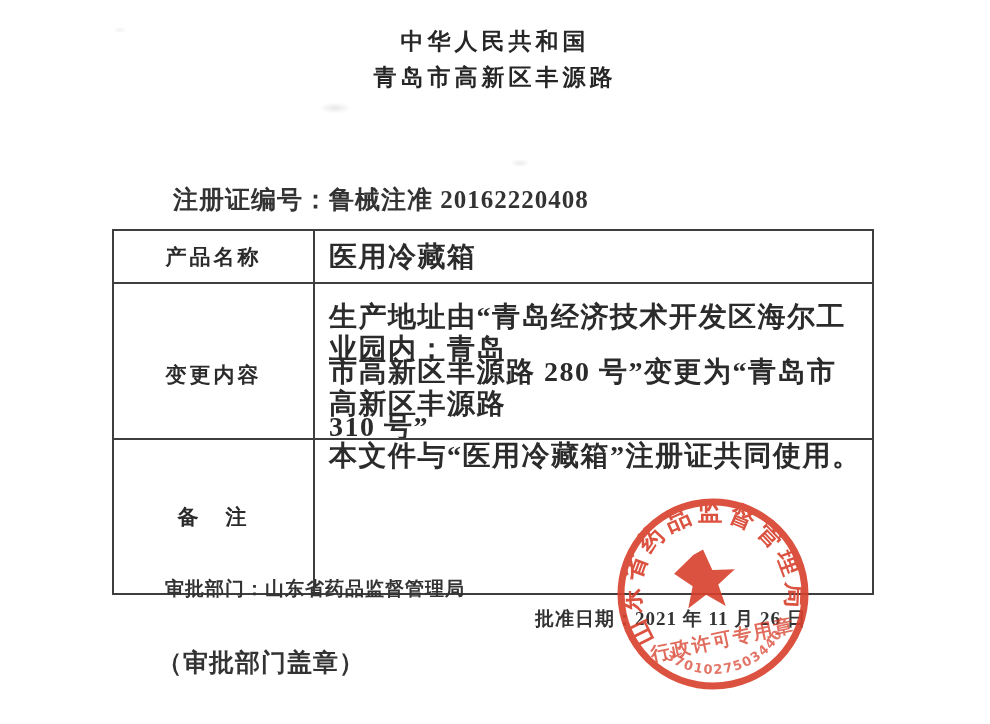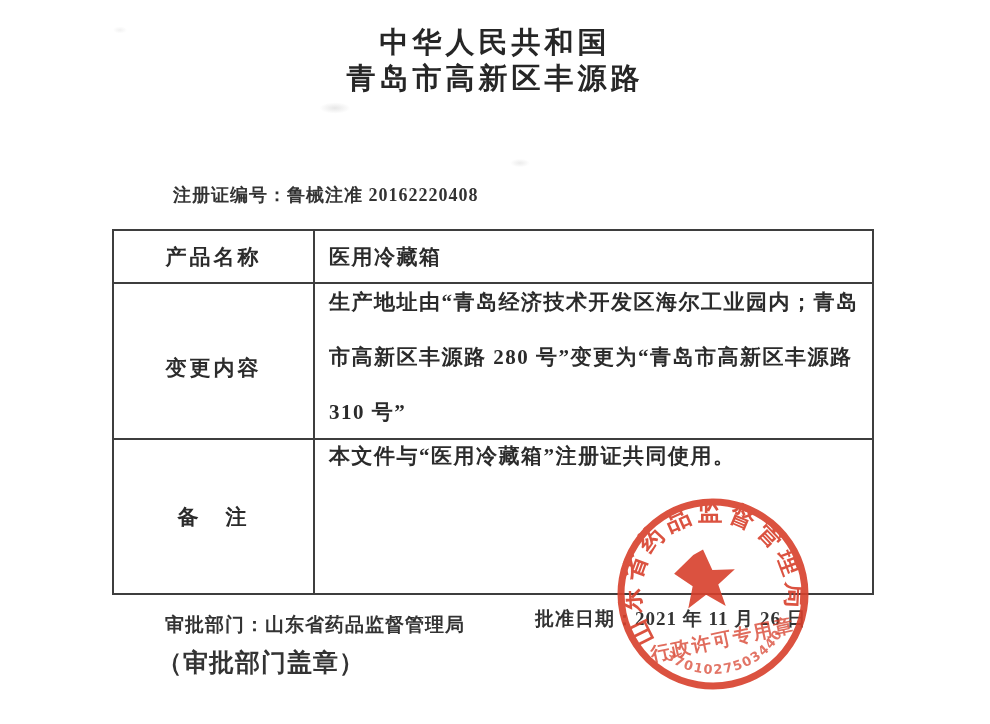--- a/index.html
+++ b/index.html
@@ -16,49 +16,49 @@
   
   .scan-noise{
     position:absolute;inset:0;pointer-events:none;
     background:
       radial-gradient(ellipse 22px 8px at 335px 108px, rgba(120,120,120,.18), transparent 70%),
       radial-gradient(ellipse 14px 6px at 520px 163px, rgba(120,120,120,.14), transparent 70%),
       radial-gradient(ellipse 10px 5px at 120px 30px, rgba(120,120,120,.10), transparent 70%);
   }
   .title{
     position:absolute;top:24px;left:0;width:100%;
-    text-align:center;font-weight:bold;font-size:29px;
+    text-align:center;font-weight:bold;font-size:23px;
     letter-spacing:4px;line-height:36px;color:#262626;
   }
   .reg-line{
     position:absolute;left:173px;top:183px;
-    font-size:18px;letter-spacing:1px;font-weight:bold;color:#333;
+    font-size:25px;letter-spacing:1px;font-weight:bold;color:#333;
   }
   .tbl{
     position:absolute;left:112px;top:229px;
     width:762px;height:366px;
     border:2px solid #3e3e3e;box-sizing:border-box;
     display:grid;grid-template-rows:51px 156px 155px;
   }
   .trow{display:grid;grid-template-columns:201px 1fr;border-top:2px solid #3e3e3e;}
   .trow:first-child{border-top:none;}
   .cell-label{
     border-right:2px solid #3e3e3e;
     display:flex;align-items:center;justify-content:center;
     font-size:21px;font-weight:bold;letter-spacing:3px;color:#2b2b2b;
   }
   .cell-value{
-    font-size:21px;font-weight:bold;color:#2b2b2b;
+    font-size:28px;font-weight:bold;color:#2b2b2b;
     padding-left:14px;padding-right:8px;letter-spacing:1.5px;
   }
   .r1 .cell-value{display:flex;align-items:center;}
-  .r2 .cell-value{padding-top:2px;}
+  .r2 .cell-value{padding-top:17px;}
   .r2 .cell-value div{height:55px;line-height:32px;}
   .r3 .cell-value{padding-top:1px;line-height:30px;}
-  .footer-dept{position:absolute;left:165px;top:612px;font-size:19px;font-weight:bold;letter-spacing:1px;color:#333;font-family:Liberation Mono, monospace;}
+  .footer-dept{position:absolute;left:165px;top:576px;font-size:19px;font-weight:bold;letter-spacing:1px;color:#333;font-family:Liberation Mono, monospace;}
   .footer-seal-note{position:absolute;left:157px;top:646px;font-size:25px;font-weight:bold;letter-spacing:1px;color:#333;}
   .footer-date{position:absolute;left:535px;top:606px;font-size:19px;font-weight:bold;letter-spacing:1px;color:#333;}
   .stamp{position:absolute;left:603px;top:484px;opacity:.9;}
 </style>
 </head>
 <body>
 
 <div class="page">
   <div class="scan-noise"></div>
 

